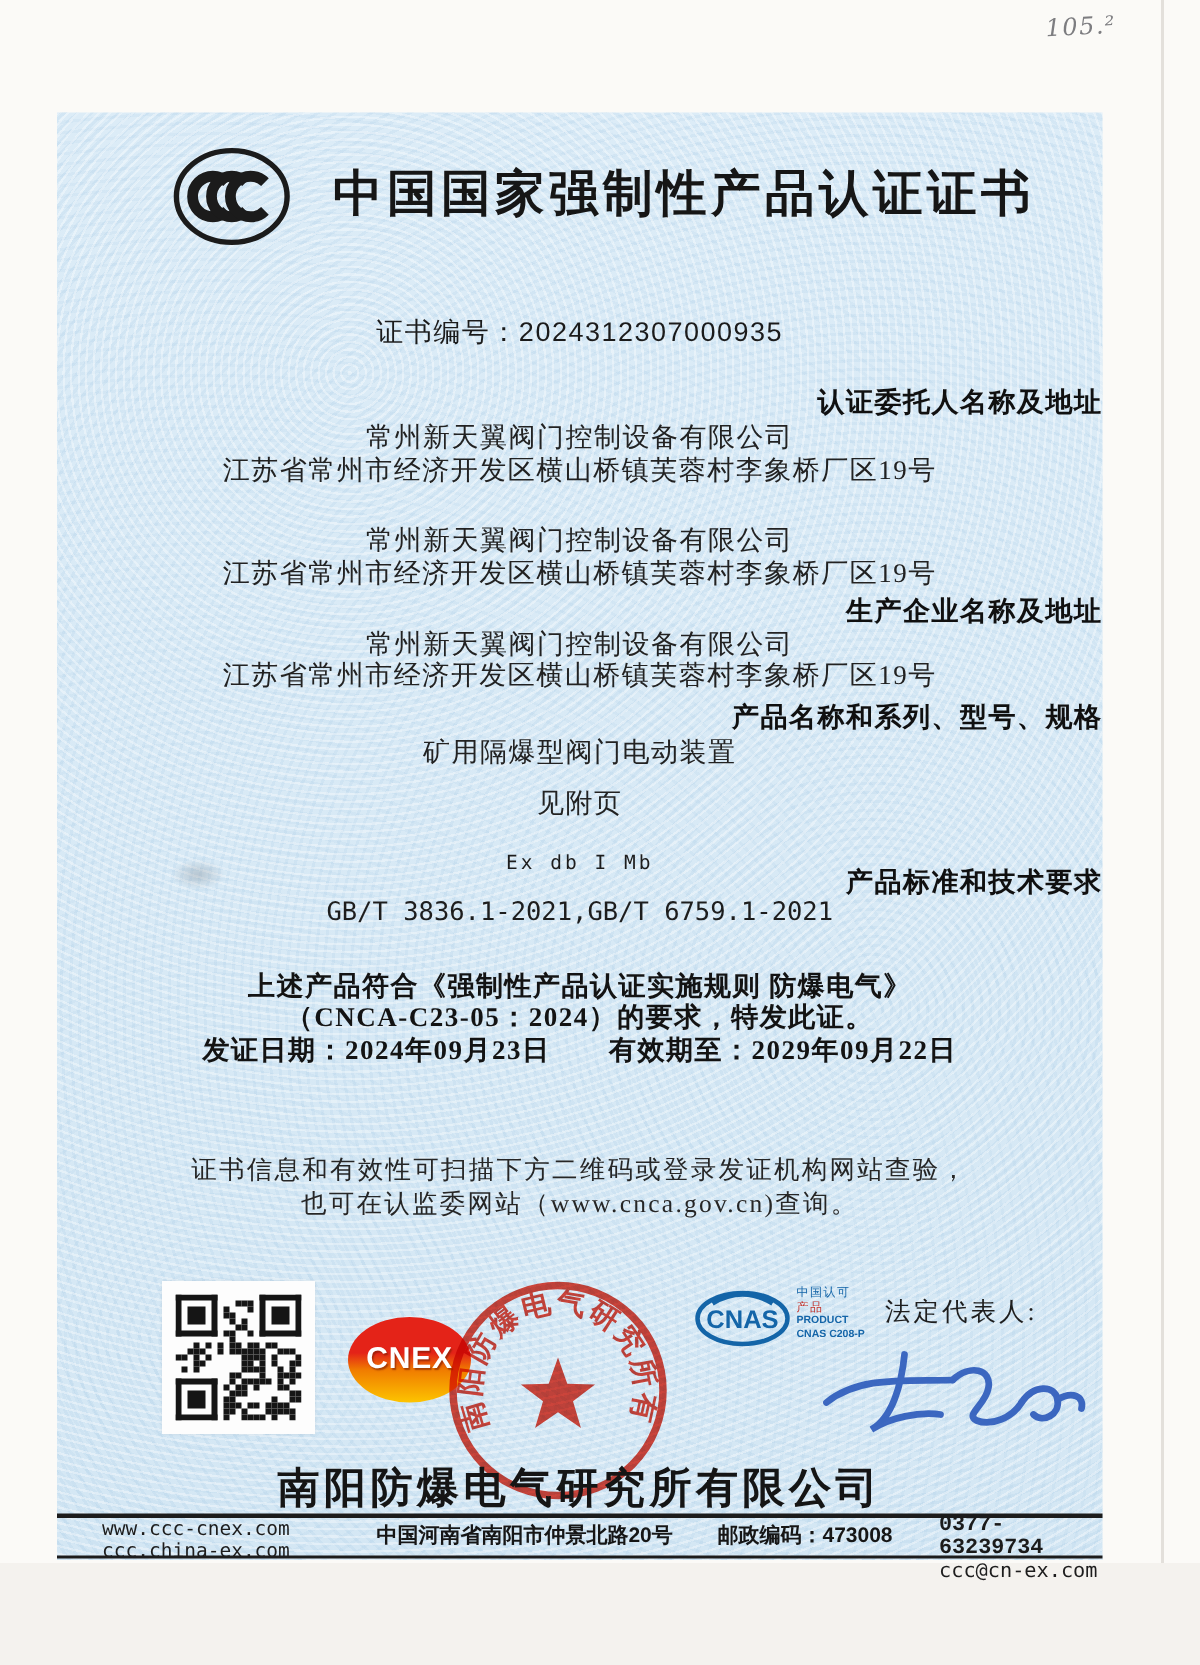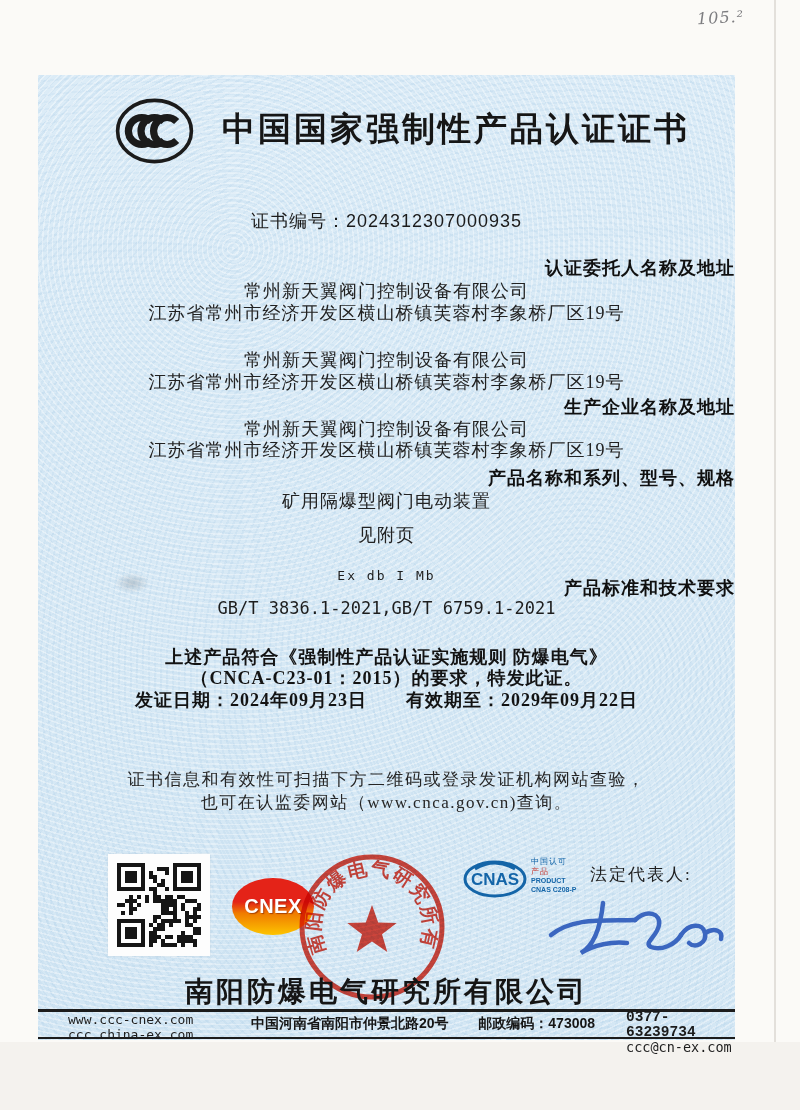--- a/index.html
+++ b/index.html
@@ -105,21 +105,21 @@
   <div class="line kai" style="top:414px">矿用隔爆型阀门电动装置</div>
 
   <div class="line kai" style="top:448px">见附页</div>
 
   <div class="line mono" style="top:477px;font-size:13px;letter-spacing:2px;margin-top:16px;">Ex db I Mb</div>
 
   <div class="line hdr" style="top:501px">产品标准和技术要求</div>
   <div class="line mono" style="top:523px;font-size:17px;">GB/T 3836.1-2021,GB/T 6759.1-2021</div>
 
   <div class="line bold-kai" style="top:570px">上述产品符合《强制性产品认证实施规则 防爆电气》</div>
-  <div class="line bold-kai" style="top:591px">（CNCA-C23-01：2015）的要求，特发此证。</div>
+  <div class="line bold-kai" style="top:591px">（CNCA-C23-05：2024）的要求，特发此证。</div>
   <div class="line bold-kai" style="top:613px">
     <span>发证日期：</span><span>2024年09月23日</span>
     <span style="display:inline-block;width:28px"></span>
     <span>有效期至：</span><span>2029年09月22日</span>
   </div>
 
   <div class="line note-line" style="top:693px">证书信息和有效性可扫描下方二维码或登录发证机构网站查验，</div>
   <div class="line note-line" style="top:716px">也可在认监委网站（www.cnca.gov.cn)查询。</div>
 
   <div class="qr-box">

